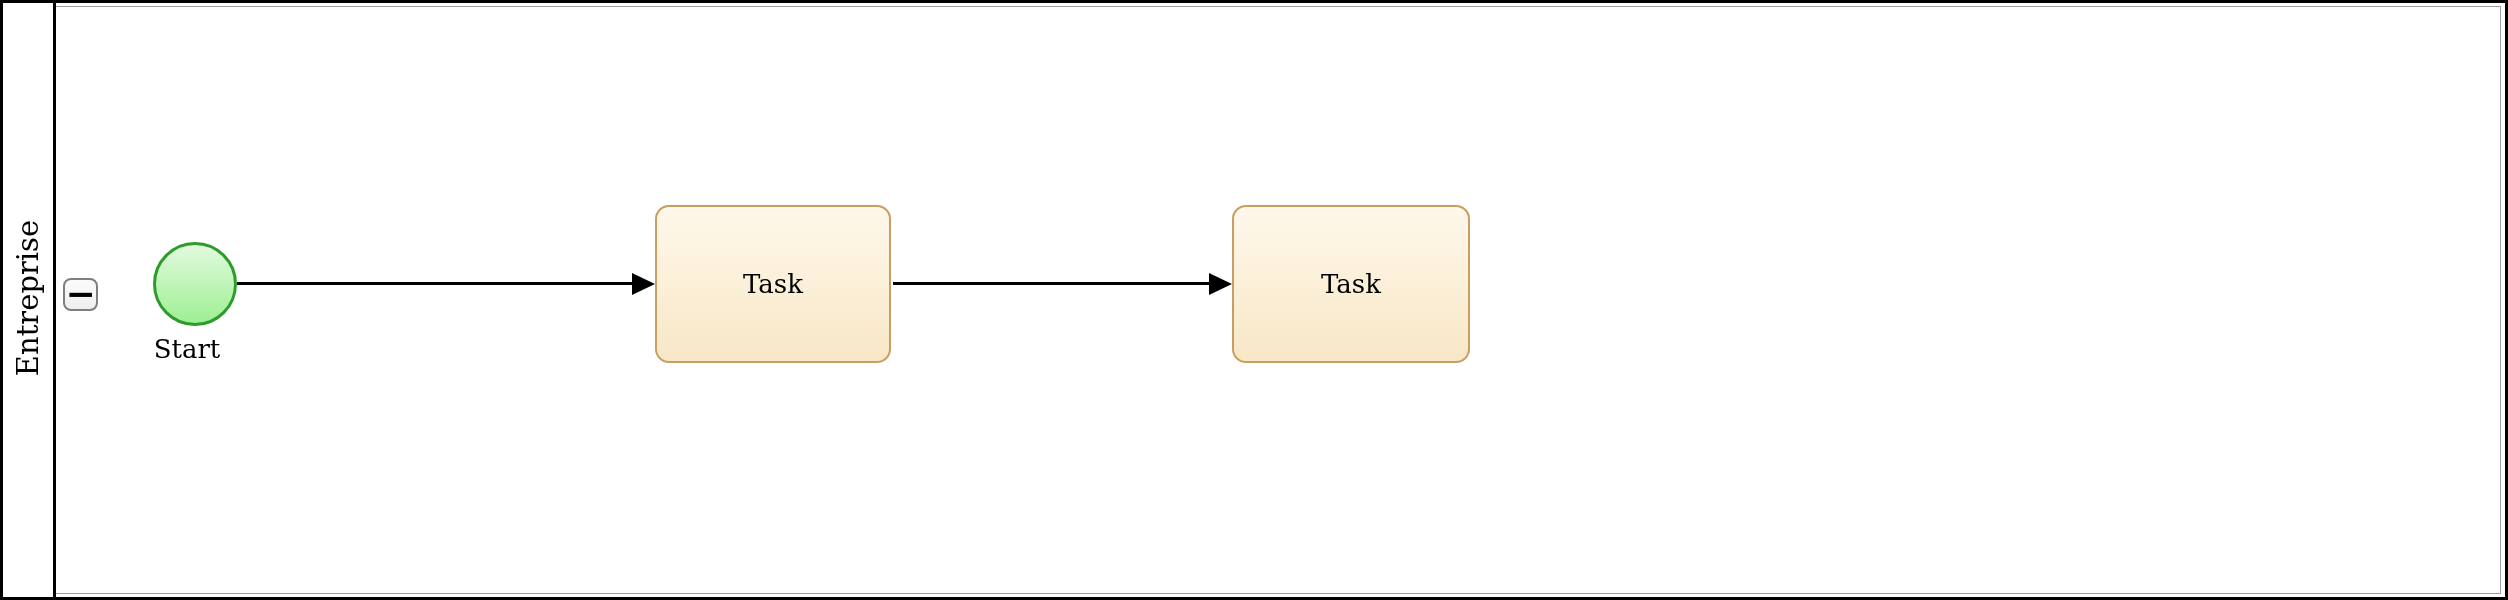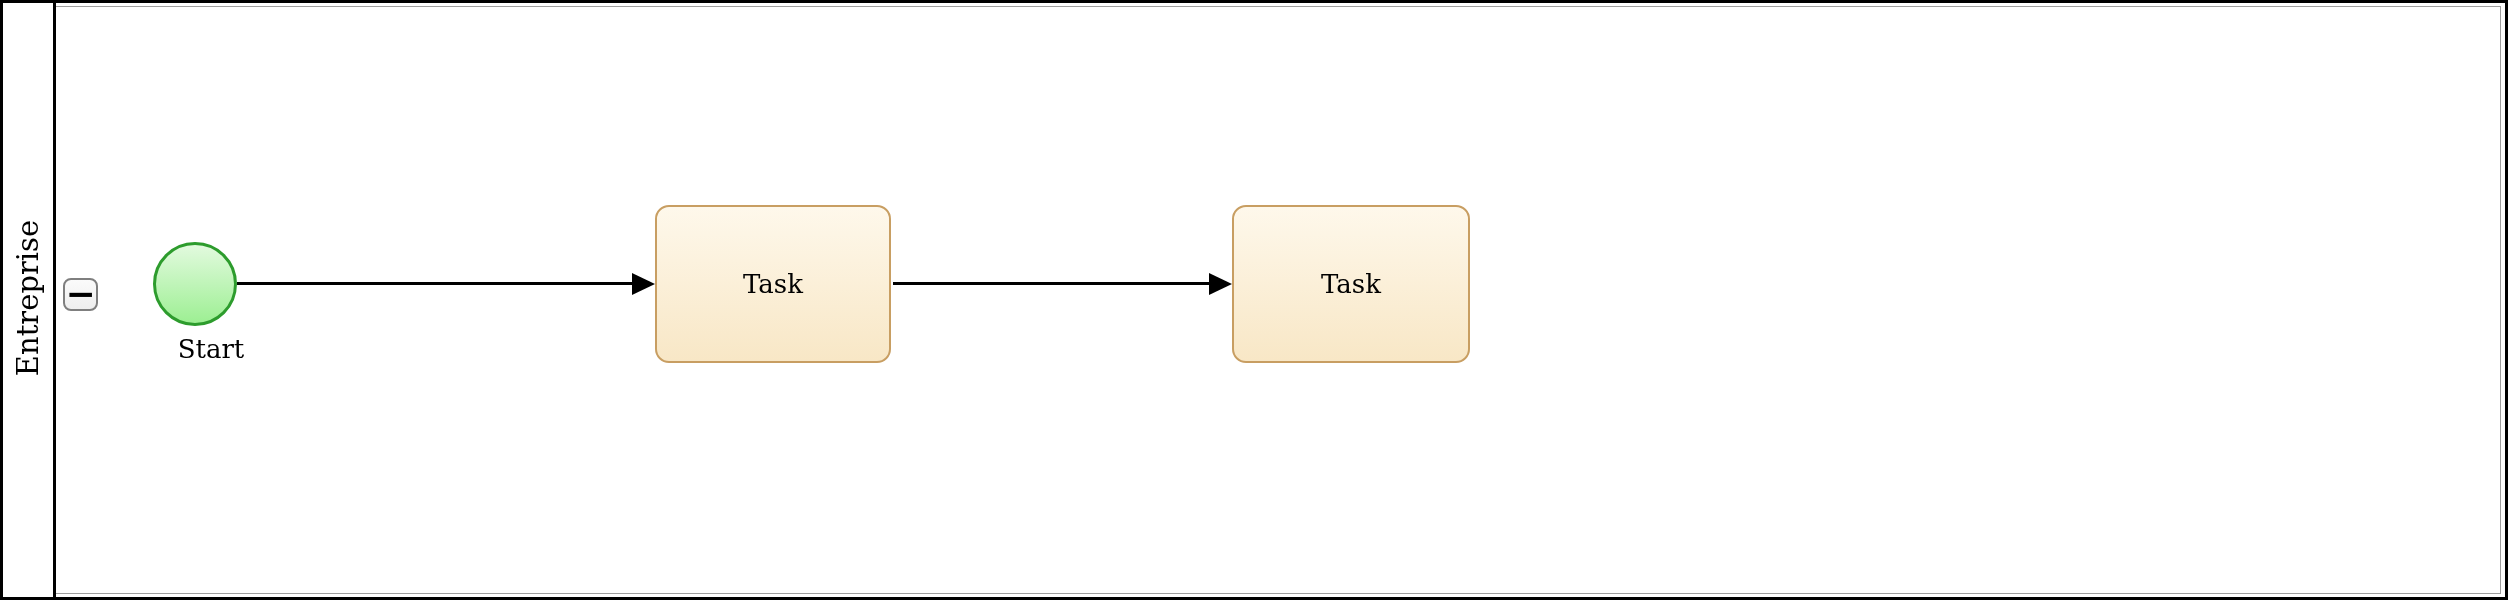--- a/index.html
+++ b/index.html
@@ -49,21 +49,21 @@
   }
   
   .start-event{
     position:absolute;left:150px;top:239px;width:84px;height:84px;
     box-sizing:border-box;
     border:3px solid var(--event-stroke,#2d9c2d);
     border-radius:50%;
     background:linear-gradient(var(--event-fill-top,#e2fade),var(--event-fill-bottom,#9def93));
   }
   .start-label{
-    position:absolute;left:208px;top:331px;
+    position:absolute;left:184px;top:331px;
     transform:translateX(-50%);
     font-size:26px;color:#000;white-space:nowrap;
   }
   
   .task{
     position:absolute;top:202px;height:158px;
     box-sizing:border-box;
     border:2px solid var(--task-stroke,#c89e62);
     border-radius:14px;
     background:linear-gradient(var(--task-fill-top,#fef8eb),var(--task-fill-bottom,#f8e7c6));

